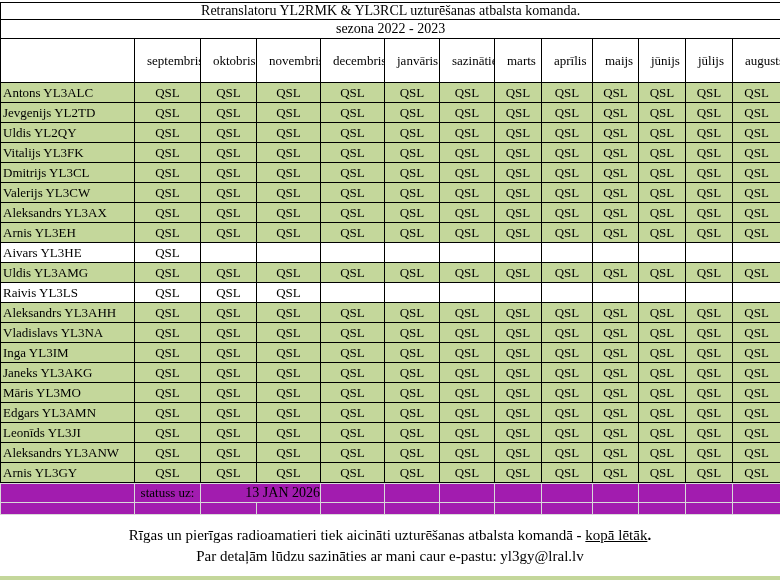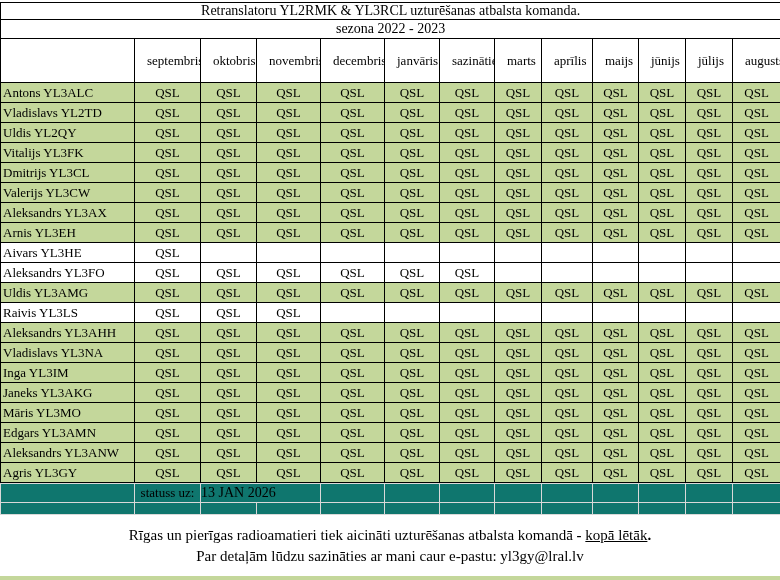--- a/index.html
+++ b/index.html
@@ -59,26 +59,26 @@
   table.main td.q    { text-align: center; padding: 0; }
   tr.hl td { background: var(--green, #c4d79b); }
 
   
   table.status td {
     border: 1px solid var(--grid, #d9d9d9);
     height: 18px;
     line-height: 18px;
     font-size: 13px;
     padding: 0;
-    background: #0f766e;
+    background: #a21caf;
     overflow: visible;
     white-space: nowrap;
   }
   table.status td.status-label { text-align: center; }
-  table.status td.status-value { text-align: left; font-size: 14px; }
+  table.status td.status-value { text-align: right; font-size: 14px; }
   table.status tr.gap-row td { height: 11px; line-height: 11px; }
 
   .footer {
     flex: 1;
     display: flex;
     flex-direction: column;
     align-items: center;
     justify-content: center;
     gap: 4px;
     font-size: 15px;
@@ -148,21 +148,21 @@
           <td class="q">QSL</td>
           <td class="q">QSL</td>
           <td class="q">QSL</td>
           <td class="q">QSL</td>
           <td class="q">QSL</td>
           <td class="q">QSL</td>
           <td class="q">QSL</td>
           <td class="q">QSL</td>
         </tr>
         <tr class="hl">
-          <td class="name">Vladislavs YL2TD</td>
+          <td class="name">Jevgenijs YL2TD</td>
           <td class="q">QSL</td>
           <td class="q">QSL</td>
           <td class="q">QSL</td>
           <td class="q">QSL</td>
           <td class="q">QSL</td>
           <td class="q">QSL</td>
           <td class="q">QSL</td>
           <td class="q">QSL</td>
           <td class="q">QSL</td>
           <td class="q">QSL</td>
@@ -267,35 +267,20 @@
           <td class="q"></td>
           <td class="q"></td>
           <td class="q"></td>
           <td class="q"></td>
           <td class="q"></td>
           <td class="q"></td>
           <td class="q"></td>
           <td class="q"></td>
           <td class="q"></td>
         </tr>
-        <tr>
-          <td class="name">Aleksandrs YL3FO</td>
-          <td class="q">QSL</td>
-          <td class="q">QSL</td>
-          <td class="q">QSL</td>
-          <td class="q">QSL</td>
-          <td class="q">QSL</td>
-          <td class="q">QSL</td>
-          <td class="q"></td>
-          <td class="q"></td>
-          <td class="q"></td>
-          <td class="q"></td>
-          <td class="q"></td>
-          <td class="q"></td>
-        </tr>
         <tr class="hl">
           <td class="name">Uldis YL3AMG</td>
           <td class="q">QSL</td>
           <td class="q">QSL</td>
           <td class="q">QSL</td>
           <td class="q">QSL</td>
           <td class="q">QSL</td>
           <td class="q">QSL</td>
           <td class="q">QSL</td>
           <td class="q">QSL</td>
@@ -403,36 +388,51 @@
           <td class="q">QSL</td>
           <td class="q">QSL</td>
           <td class="q">QSL</td>
           <td class="q">QSL</td>
           <td class="q">QSL</td>
           <td class="q">QSL</td>
           <td class="q">QSL</td>
           <td class="q">QSL</td>
         </tr>
         <tr class="hl">
+          <td class="name">Leonīds YL3JI</td>
+          <td class="q">QSL</td>
+          <td class="q">QSL</td>
+          <td class="q">QSL</td>
+          <td class="q">QSL</td>
+          <td class="q">QSL</td>
+          <td class="q">QSL</td>
+          <td class="q">QSL</td>
+          <td class="q">QSL</td>
+          <td class="q">QSL</td>
+          <td class="q">QSL</td>
+          <td class="q">QSL</td>
+          <td class="q">QSL</td>
+        </tr>
+        <tr class="hl">
           <td class="name">Aleksandrs YL3ANW</td>
           <td class="q">QSL</td>
           <td class="q">QSL</td>
           <td class="q">QSL</td>
           <td class="q">QSL</td>
           <td class="q">QSL</td>
           <td class="q">QSL</td>
           <td class="q">QSL</td>
           <td class="q">QSL</td>
           <td class="q">QSL</td>
           <td class="q">QSL</td>
           <td class="q">QSL</td>
           <td class="q">QSL</td>
         </tr>
         <tr class="hl">
-          <td class="name">Agris YL3GY</td>
+          <td class="name">Arnis YL3GY</td>
           <td class="q">QSL</td>
           <td class="q">QSL</td>
           <td class="q">QSL</td>
           <td class="q">QSL</td>
           <td class="q">QSL</td>
           <td class="q">QSL</td>
           <td class="q">QSL</td>
           <td class="q">QSL</td>
           <td class="q">QSL</td>
           <td class="q">QSL</td>

